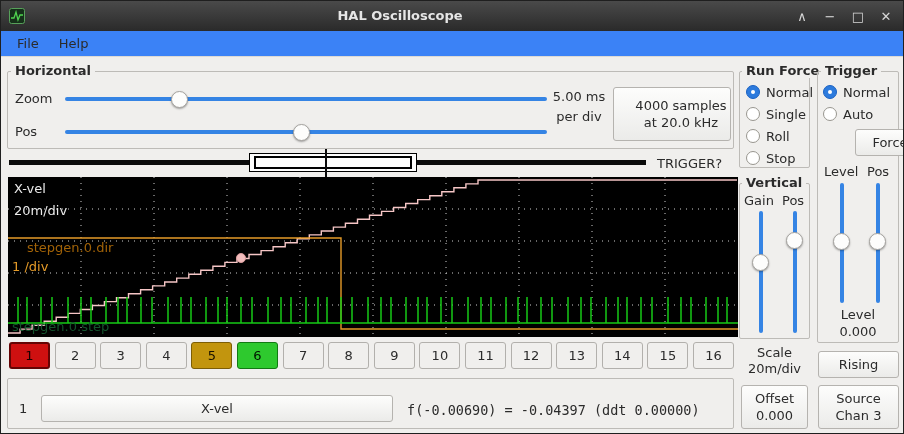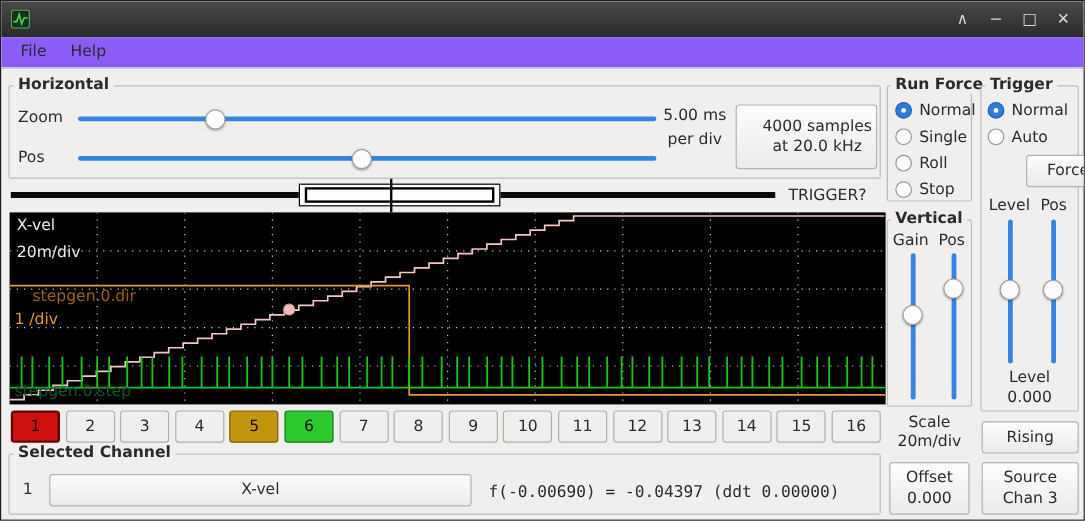--- a/index.html
+++ b/index.html
@@ -13,21 +13,21 @@
   
   .titlebar{position:absolute;left:0;top:0;width:100%;height:30px;
     background:linear-gradient(180deg,#4a4a4a,#2a2a2a);}
   .apptitle{position:absolute;left:0;right:104px;top:0;height:30px;line-height:30px;
     text-align:center;color:#e6e6e6;font-weight:bold;}
   .appicon{position:absolute;left:8px;top:7px;width:16px;height:16px;}
   .winctrls{position:absolute;right:6px;top:0;height:30px;display:flex;align-items:center;gap:6px;}
   .winbtn{width:22px;height:22px;display:flex;align-items:center;justify-content:center;
     color:#d6d6d6;font-size:13px;cursor:default;}
   
-  .menubar{position:absolute;left:0;top:30px;width:100%;height:26px;background:#8b5cf6;
+  .menubar{position:absolute;left:0;top:30px;width:100%;height:26px;background:#3b82f6;
     border-bottom:1px solid #dcdad6;display:flex;align-items:center;padding-left:6px;}
   .menuitem{padding:3px 10px;}
   
   .frame{position:absolute;border:1px solid #bdbbb7;border-radius:2px;}
   .frame-label{position:absolute;background:#f0efed;padding:0 4px;line-height:15px;font-weight:bold;}
   
   .htrack{position:absolute;height:4px;background:#3584e4;border-radius:2px;}
   .vtrack{position:absolute;width:4px;background:#3584e4;border-radius:2px;}
   .handle{position:absolute;width:17px;height:17px;border-radius:50%;background:#fdfdfc;
     border:1px solid #a5a39f;box-shadow:0 1px 2px rgba(0,0,0,.35);}
@@ -61,20 +61,21 @@
 
 <div class="window">
 
   <div class="titlebar">
     <span class="appicon">
       <svg width="16" height="16">
           <rect x="0.5" y="0.5" width="15" height="15" rx="2" fill="#16301a" stroke="#57a05a"></rect>
           <polyline points="2,10 5,10 7,4 9,12 11,7 14,7" fill="none" stroke="#4fd44f" stroke-width="1.3"></polyline>
         </svg>
     </span>
+    <div class="apptitle">HAL Oscilloscope</div>
     <div class="winctrls">
       <span class="winbtn">∧</span>
       <span class="winbtn">−</span>
       <span class="winbtn">□</span>
       <span class="winbtn">✕</span>
     </div>
   </div>
 
   <div class="menubar">
     <span class="menuitem">File</span>
@@ -134,21 +135,20 @@
       <div class="ch" style="left: 418.4px;">10</div>
       <div class="ch" style="left: 464px;">11</div>
       <div class="ch" style="left: 509.6px;">12</div>
       <div class="ch" style="left: 555.2px;">13</div>
       <div class="ch" style="left: 600.8px;">14</div>
       <div class="ch" style="left: 646.4px;">15</div>
       <div class="ch" style="left: 692px;">16</div>
     </div>
 
   <div class="frame" style="left:6px;top:377px;width:727px;height:51px;"></div>
-  <span class="frame-label" style="left:10px;top:369px;">Selected Channel</span>
   <span class="abs" style="left:18px;top:400px;">1</span>
   <div class="btn" style="left:40px;top:394px;width:352px;height:27px;">
     <span>X-vel</span>
   </div>
   <span class="abs mono" style="left:406px;top:401px;font-size:13.5px;">f(-0.00690) = -0.04397 (ddt  0.00000)</span>
 
   <div class="frame" style="left:738px;top:70px;width:71px;height:97px;"></div>
   <span class="frame-label" style="left:741px;top:62px;">Run Force</span>
   <div id="runmode-options" class="radio-col" style="left:745px;top:84px;">
       <div class="radio-row">

